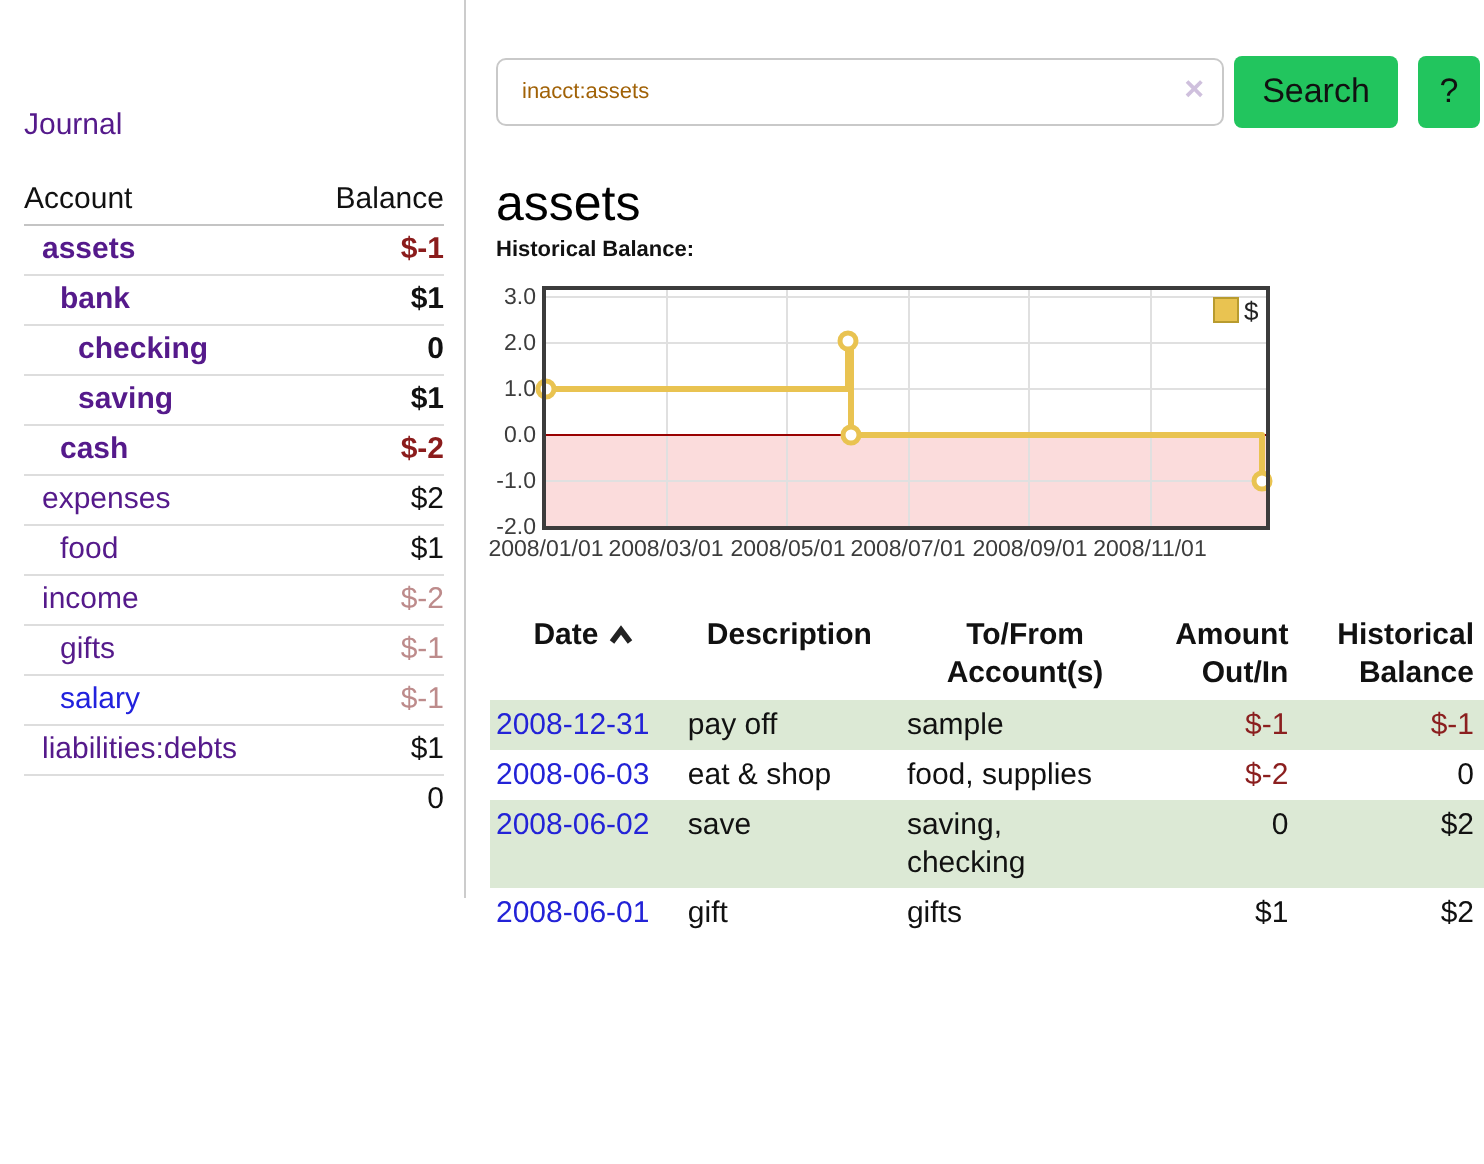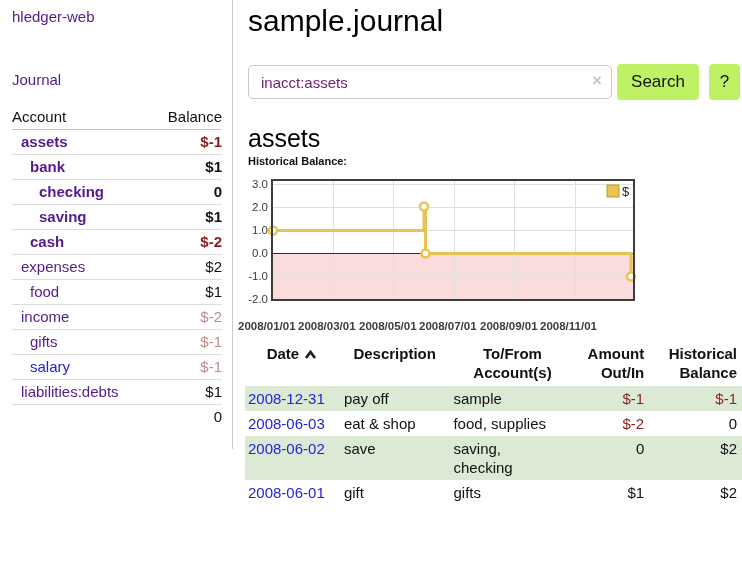--- a/index.html
+++ b/index.html
@@ -36,43 +36,43 @@
 
   
   .main { flex:1; padding:2px 0 0 12px; }
   h1.page-title { font-size:30px; font-weight:400; margin:2px 0 0 3px; color:#000; }
   h2.acct-title { font-size:25px; font-weight:400; margin:24px 0 0 3px; color:#000; }
 
   .searchbar { display:flex; align-items:center; margin:26px 0 0 3px; }
   .input-wrap { position:relative; width:364px; height:34px; }
   .input-wrap input {
     width:100%; height:100%; border:1px solid #c9c9c9; border-radius:5px;
-    padding:0 30px 0 12px; font-size:15px; color:#701a75;
+    padding:0 30px 0 12px; font-size:11px; color:#a16207;
     font-family:"Liberation Sans", sans-serif; outline:none;
   }
   .clear-x {
     position:absolute; right:10px; top:6px; font-size:17px; font-weight:bold;
     color:#cfc0dd; cursor:pointer; line-height:20px;
   }
   .btn {
     margin-left:5px; height:36px; border:none; border-radius:4px;
-    background:#bef264; font-size:17px; color:#111; cursor:pointer;
+    background:#22c55e; font-size:17px; color:#111; cursor:pointer;
     font-family:"Liberation Sans", sans-serif;
   }
   .btn.search { width:82px; }
   .btn.help { width:31px; margin-left:10px; }
 
   .chart-title { font-size:11px; font-weight:bold; margin:2px 0 0 3px; }
 
   .chart { position:relative; margin-top:10px; width:400px; }
   .chart svg { display:block; }
   .xlabels { position:relative; height:17px; width:400px; }
   .xlabels span {
-    position:absolute; top:16px; width:70px; text-align:left;
-    font-size:11.5px; color:#3d3d3d; white-space:nowrap;font-weight:bold;
+    position:absolute; top:1px; width:70px; text-align:center;
+    font-size:11.5px; color:#3d3d3d; white-space:nowrap;
   }
 
   
   table.register { border-collapse:collapse; font-size:15px; margin:21px 0 0 0; }
   table.register th { font-weight:bold; text-align:center; vertical-align:top; padding:2px 8px 4px 0; line-height:19px; }
   table.register td { vertical-align:top; padding:3px 8px 3px 0; line-height:19px; }
   table.register th.num, table.register td.num { text-align:right; padding-right:5px; padding-left:8px; }
   .pre { white-space:pre-line; }
   col.c-date { width:100px; } col.c-desc { width:110px; } col.c-tofrom { width:127px; }
   col.c-amt { width:67px; } col.c-bal { width:93px; }
@@ -80,21 +80,20 @@
   tr.odd { background:#dce9d5; }
   td.date a { color:#2323d7; }
   td.num { color:#111; }
   td.num.neg { color:#8b1f1f; }
   .sort-icon { display:inline-block; vertical-align:-1px; margin-left:5px; }
 </style>
 </head>
 <body>
 
 <aside class="sidebar">
-  <a href="#" class="brand">hledger-web</a>
   <a href="#" class="nav-journal">Journal</a>
 
   <table class="accounts">
     <thead>
       <tr>
         <th>Account</th>
         <th class="bal-h">Balance</th>
       </tr>
     </thead>
     <tbody>
@@ -144,21 +143,20 @@
       </tr>
       <tr class="total">
         <td></td>
         <td class="bal">0</td>
       </tr>
     </tbody>
   </table>
 </aside>
 
 <main class="main">
-  <h1 class="page-title">sample.journal</h1>
 
   <div class="searchbar">
     <div class="input-wrap">
       <input type="text" value="inacct:assets" style="">
       <span class="clear-x">×</span>
     </div>
     <button class="btn search">Search</button>
     <button class="btn help">?</button>
   </div>
 

